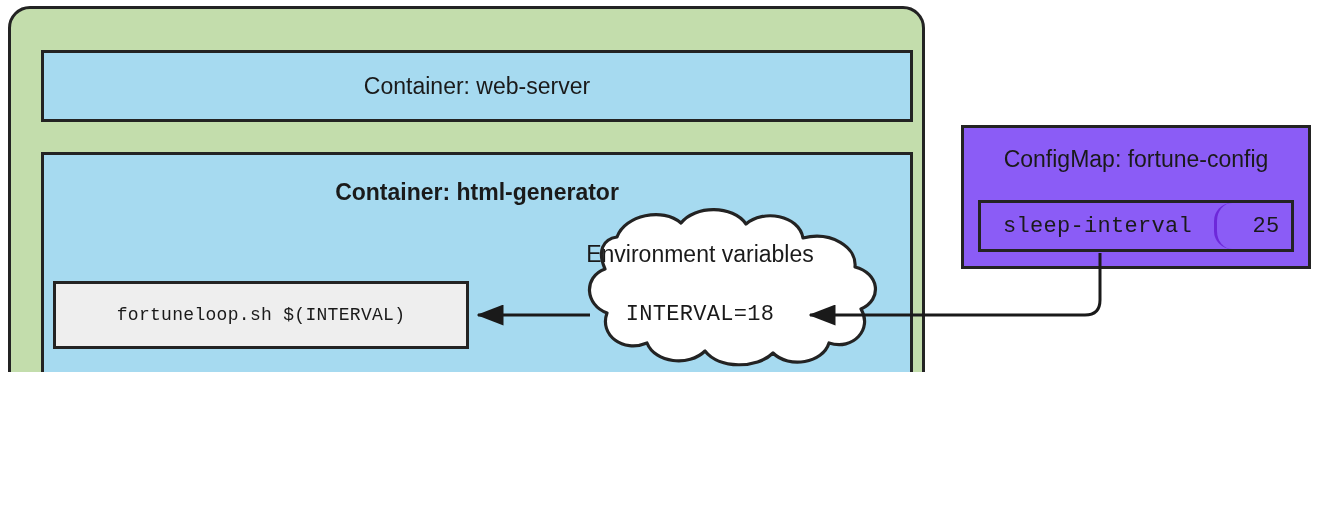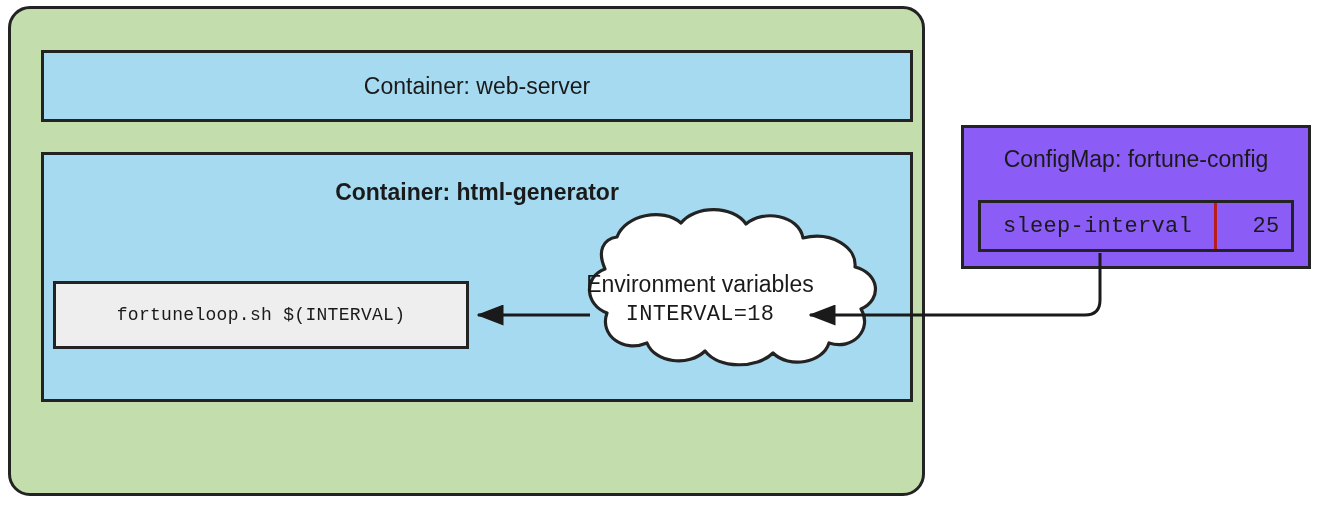--- a/index.html
+++ b/index.html
@@ -3,21 +3,21 @@
 <meta charset="utf-8">
 <style>
   html, body {
     margin: 0;
     padding: 0;
     background: #ffffff;
   }
   #canvas {
     position: relative;
     width: 1322px;
-    height: 507px;
+    height: 372px;
     background: #ffffff;
     font-family: "Liberation Sans", sans-serif;
     overflow: hidden;
   }
 
   
   .pod {
     position: absolute;
     left: 8px;
     top: 6px;
@@ -93,21 +93,21 @@
     position: absolute;
     left: 505px;
     top: 203px;
     width: 390px;
     height: 168px;
   }
   .cloud-wrap svg { display: block; }
   .cloud-text-main {
     position: absolute;
     left: 0;
-    top: 68px;
+    top: 38px;
     width: 390px;
     text-align: center;
     font-size: 23px;
     color: #1a1a1a;
   }
   .cloud-text-var {
     position: absolute;
     left: 0;
     top: 99px;
     width: 390px;
@@ -150,25 +150,26 @@
   }
   .cm-cell {
     display: flex;
     align-items: center;
     justify-content: center;
     font-family: "Liberation Mono", "DejaVu Sans Mono", monospace;
     font-size: 22px;
     color: #1a1a1a;
     letter-spacing: .3px;
     box-sizing: border-box;
+    border-radius: 18px;
   }
   .cm-cell-key { width: 238px; }
   .cm-cell-val {
     width: 78px;
-    border-left: 3px solid #b91c1c;
+    border-left: 3px solid #6d28d9;
     padding-left: 24px;
   }
 
   
   .arrow-layer {
     position: absolute;
     left: 0;
     top: 0;
     width: 1322px;
     height: 507px;

